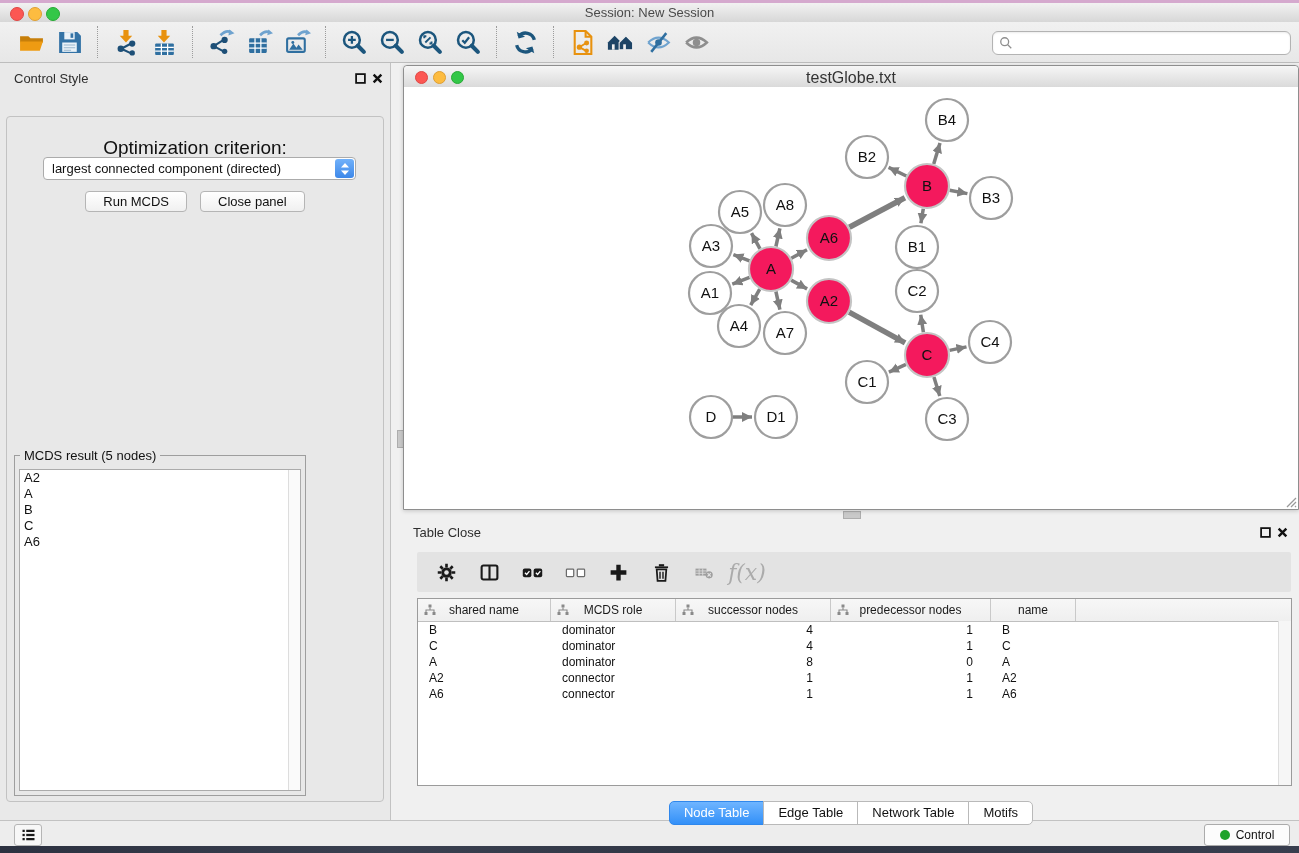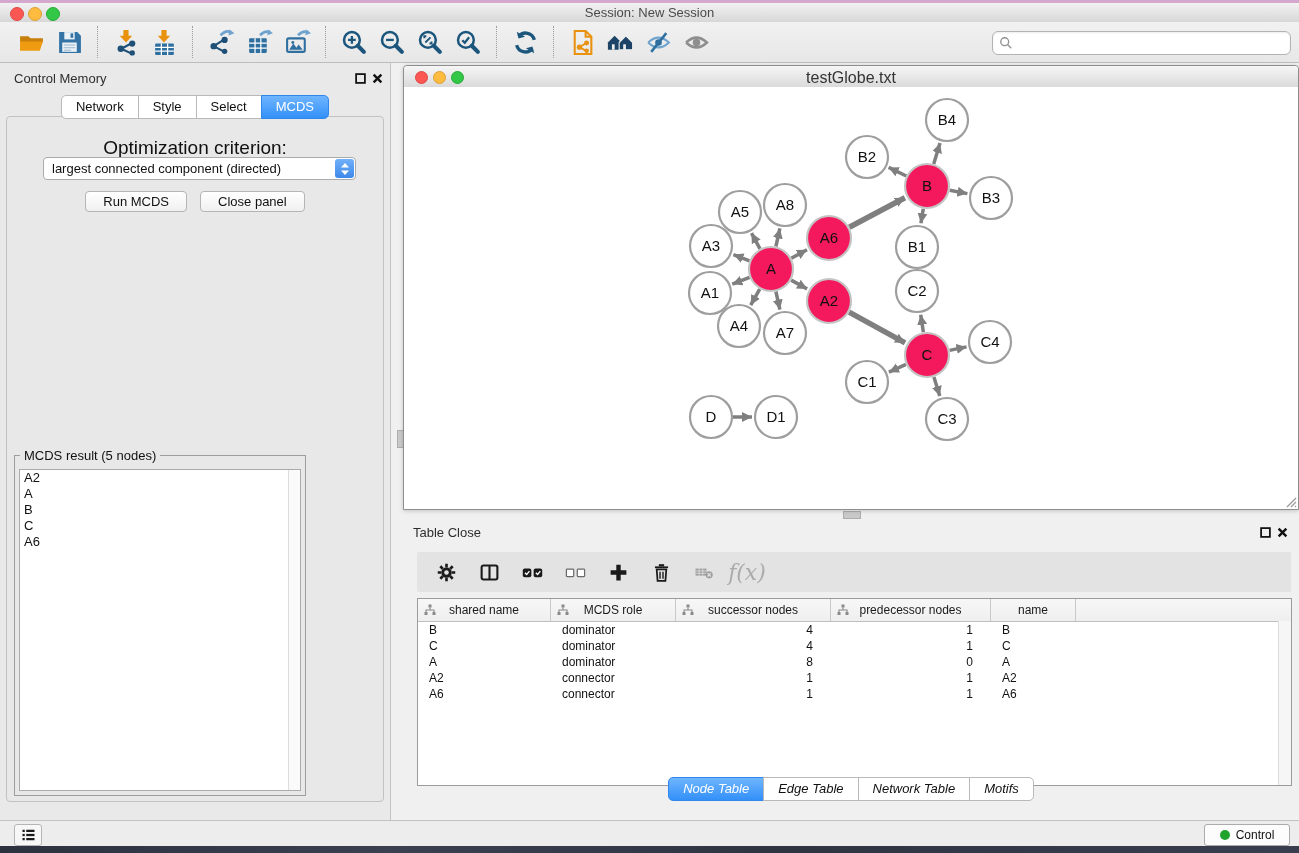--- a/index.html
+++ b/index.html
@@ -94,21 +94,21 @@
   .nt-hcell{position:relative;display:flex;align-items:center;justify-content:center;
     border-right:1px solid #C9C9C9;font-size:12px;color:#1A1A1A;box-sizing:border-box;}
   .nt-hcell svg{position:absolute;left:6px;top:5px;width:12px;height:12px;}
   .nt-filler{flex:1;border-right:none;}
   .nt-row{display:flex;height:16px;align-items:center;}
   .nt-cell{font-size:12px;color:#111;box-sizing:border-box;white-space:nowrap;overflow:hidden;}
   .nt-cell.left{padding-left:11px;text-align:left;}
   .nt-cell.right{padding-right:18px;text-align:right;}
   .nt-scroll{position:absolute;right:0;top:22px;bottom:0;width:12px;background:#F6F6F6;
     border-left:1px solid #DDD;}
-  .tp-tabs-row{top:260px;font-style:italic;}
+  .tp-tabs-row{top:284px;}
   
   .statusbar{position:absolute;left:0;top:820px;width:100%;height:26px;background:#EDEDED;
     border-top:1px solid #C2C2C2;box-sizing:border-box;}
   .status-left-btn{position:absolute;left:14px;top:3px;width:26px;height:20px;background:#F7F7F7;
     border:1px solid #B5B5B5;border-radius:3px;display:flex;align-items:center;justify-content:center;}
   .status-left-btn svg{width:15px;height:14px;}
   .memory-btn{position:absolute;right:9px;top:3px;width:84px;height:20px;background:#FCFCFC;
     border:1px solid #ABABAB;border-radius:3px;display:flex;align-items:center;justify-content:center;
     gap:6px;font-size:12px;color:#111;}
   .memory-dot{width:10px;height:10px;border-radius:50%;background:#1FA32C;}
@@ -263,37 +263,31 @@
     </div>
   <div class="search-wrap" style="top:31px;z-index:5;">
     <svg viewBox="0 0 16 16">
       <circle cx="6.5" cy="6.5" r="4.5" fill="none" stroke="#8E8E8E" stroke-width="1.5"></circle>
       <line x1="10" y1="10" x2="14" y2="14" stroke="#8E8E8E" stroke-width="1.5"></line>
     </svg>
     <input type="text" placeholder="" style="">
   </div>
 
   <div class="control-panel">
-    <div class="cp-title">Control Memory</div>
+    <div class="cp-title">Control Style</div>
     <span class="win-mini cp-float">
       <svg viewBox="0 0 10 10">
           <rect x="1" y="1" width="8" height="8" fill="none" stroke="#111" stroke-width="1.6"></rect>
         </svg>
       </span>
     <span class="win-mini cp-close">
       <svg viewBox="0 0 10 10">
           <path d="M1.5 1.5 L8.5 8.5 M8.5 1.5 L1.5 8.5" stroke="#111" stroke-width="2.2"></path>
         </svg>
       </span>
-    <div class="seg-tabs cp-tabs-row" id="cp-tabs">
-        <div class="seg-tab">Network</div>
-        <div class="seg-tab">Style</div>
-        <div class="seg-tab">Select</div>
-        <div class="seg-tab active">MCDS</div>
-      </div>
     <div class="cp-box"></div>
     <div class="opt-label">Optimization criterion:</div>
     <div class="dropdown">
       <span class="dd-text">largest connected component (directed)</span>
       <span class="dd-stepper">
         <svg viewBox="0 0 12 14">
             <path d="M6 1 L10 5.5 H2 z" fill="#fff"></path>
             <path d="M6 13 L2 8.5 H10 z" fill="#fff"></path>
           </svg>
       </span>

